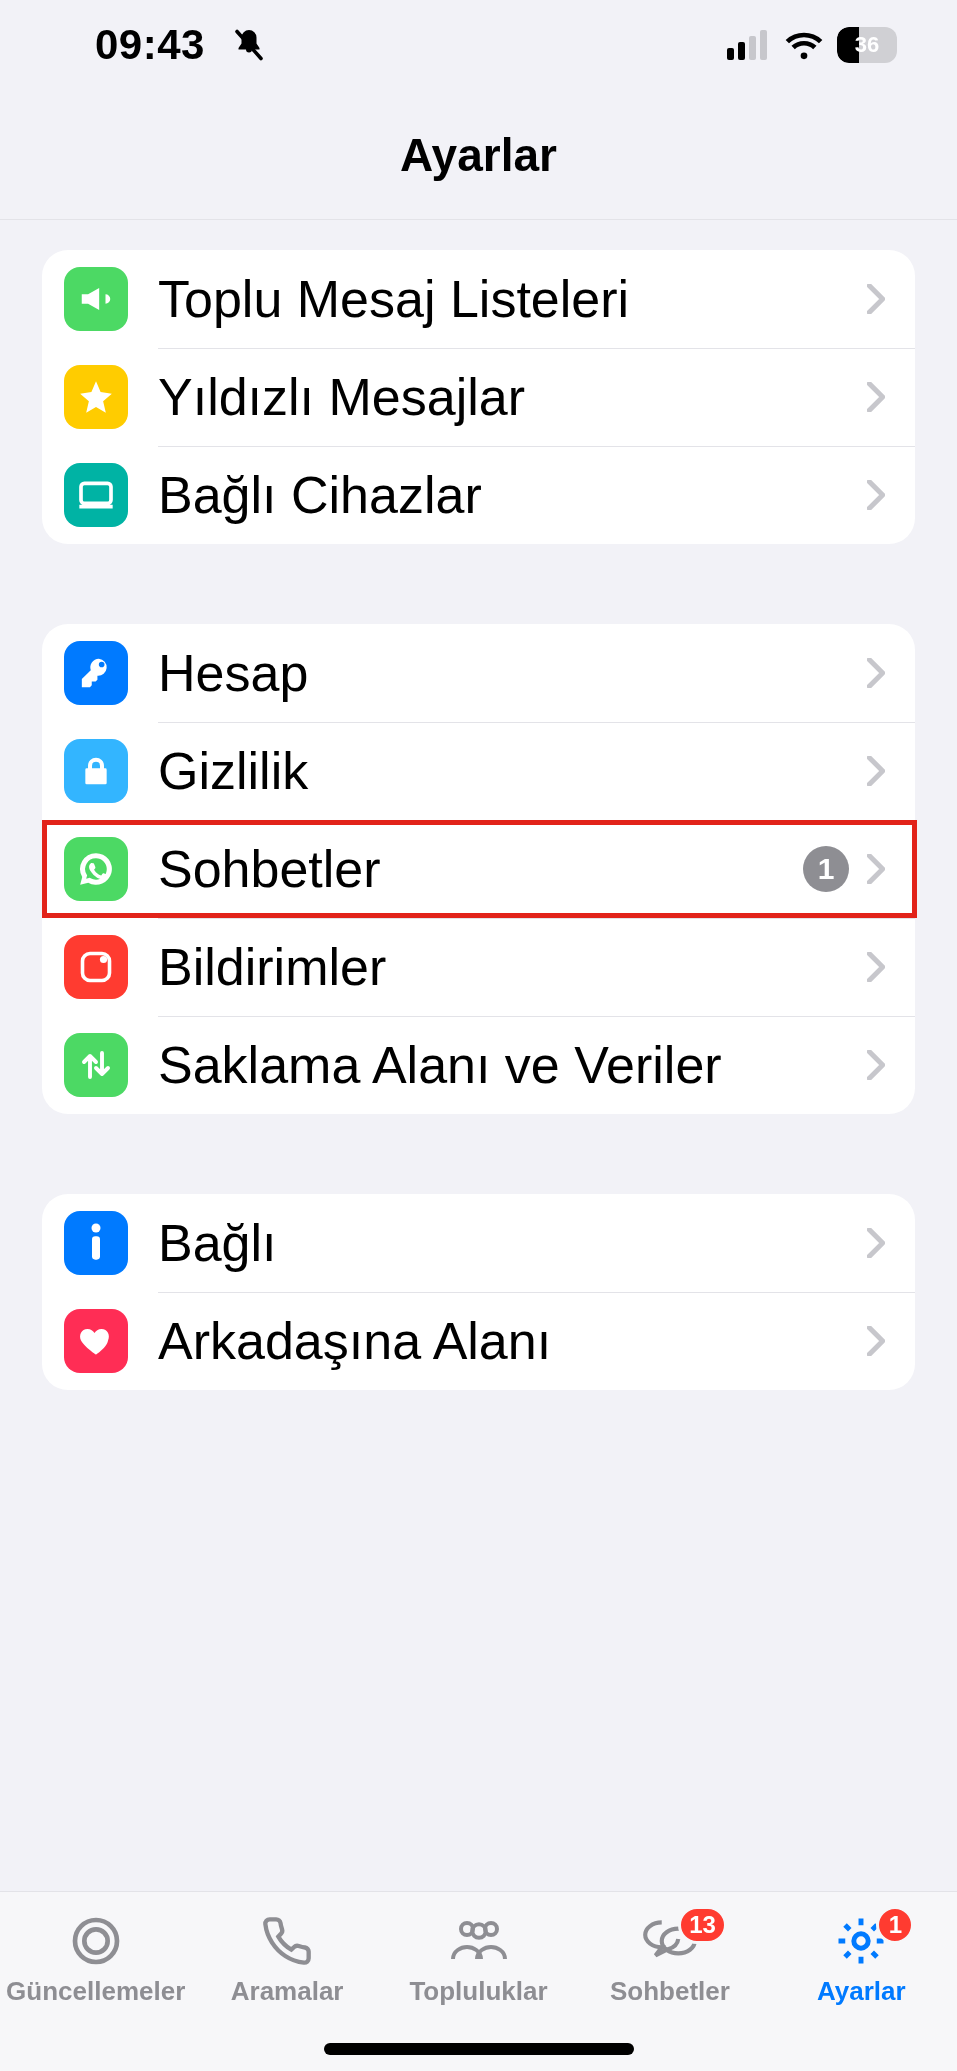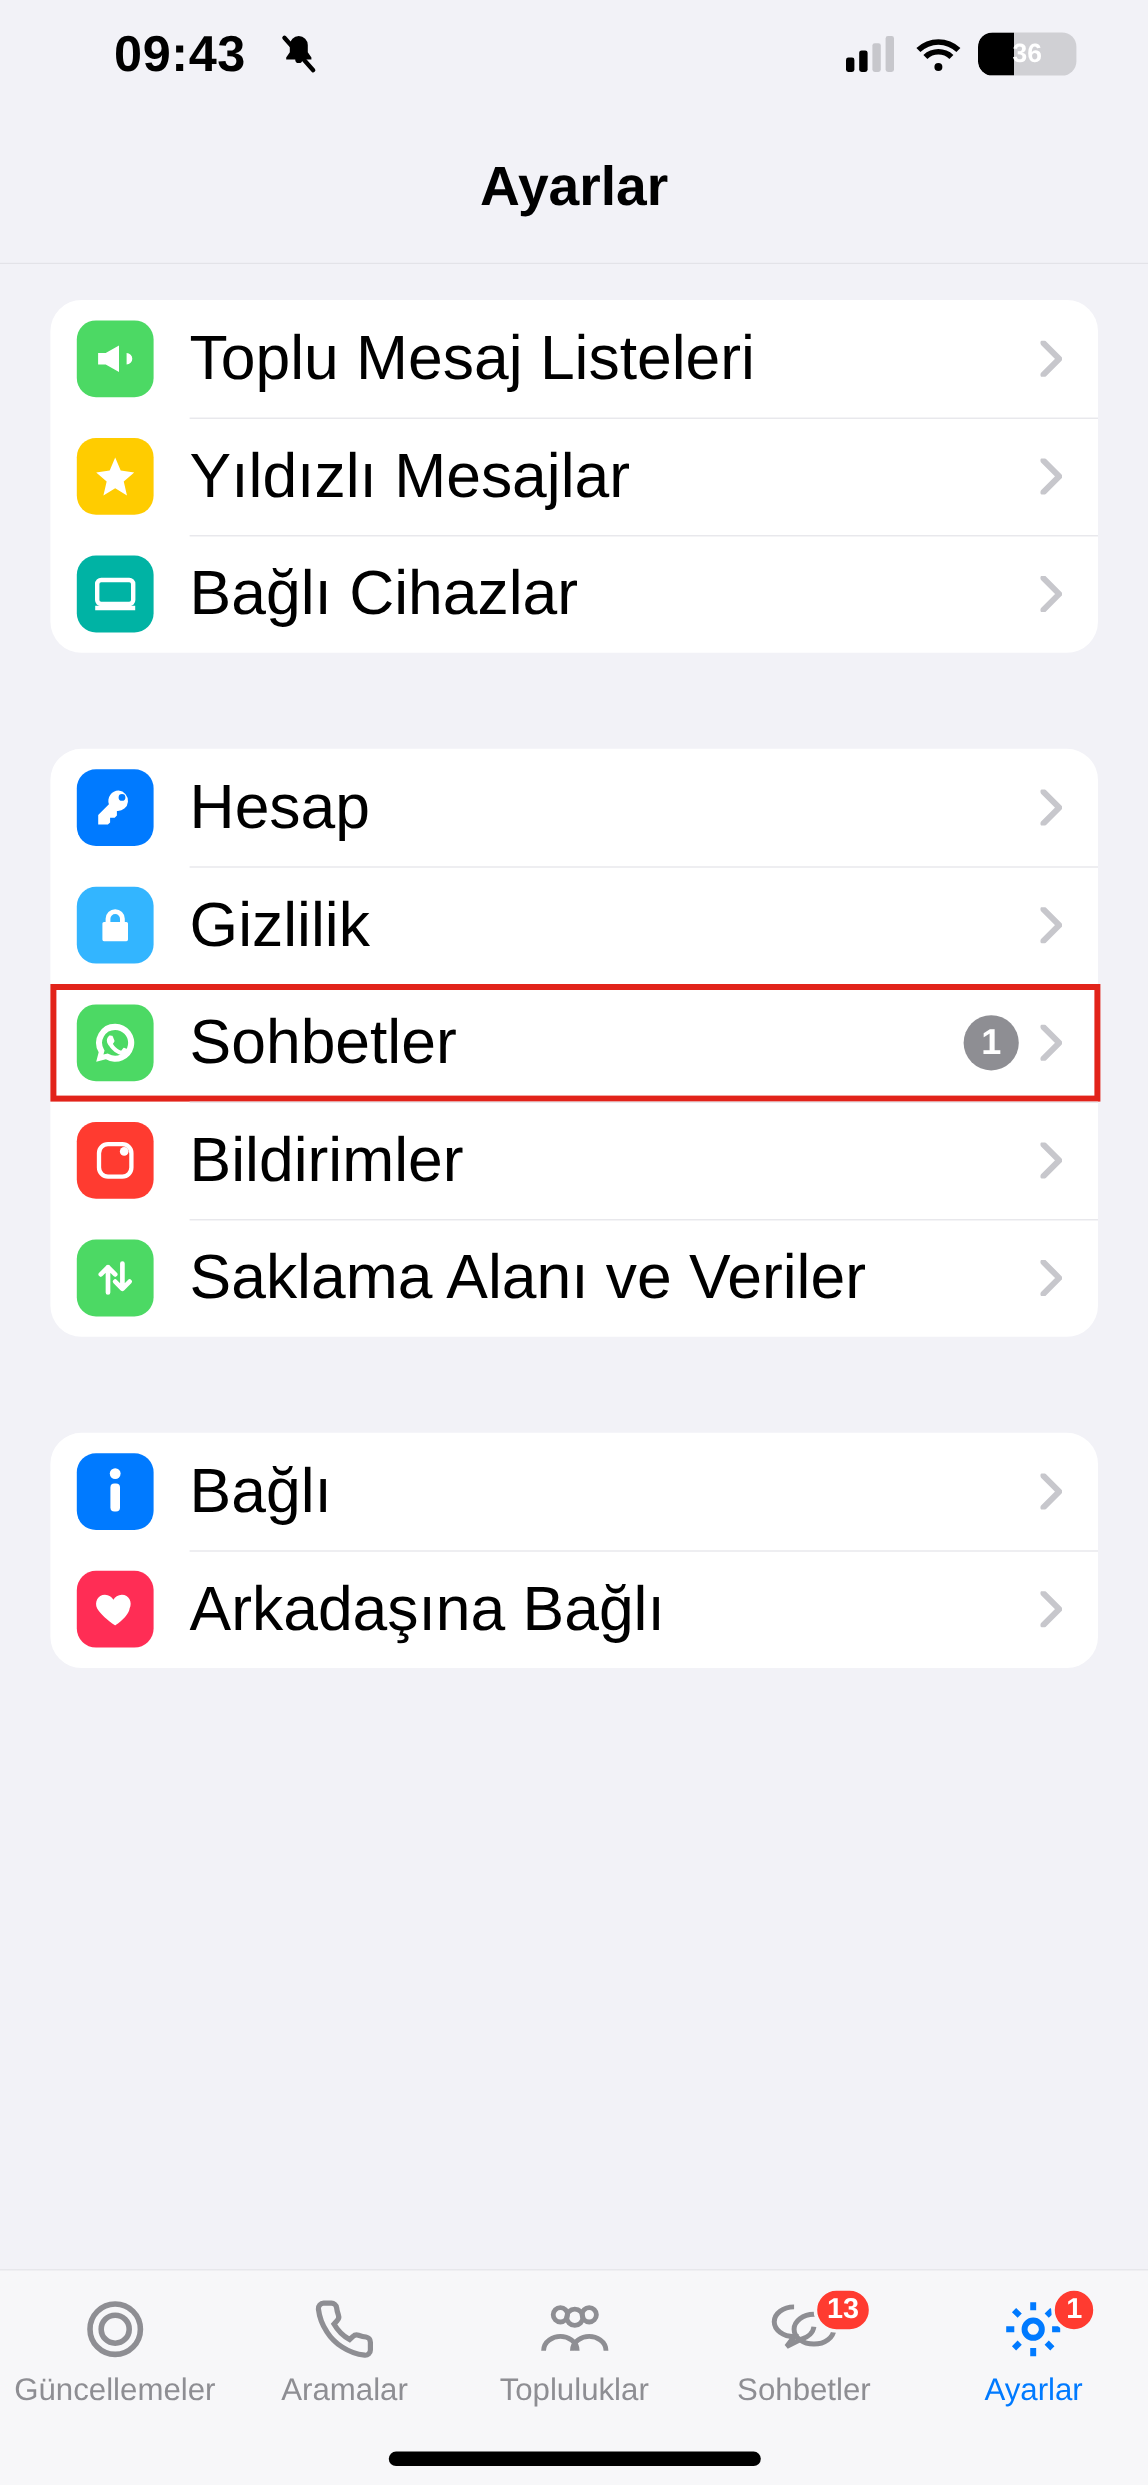--- a/index.html
+++ b/index.html
@@ -28,21 +28,21 @@
     display: flex;
     align-items: center;
     gap: 26px;
   }
   .status-icons {
     display: flex;
     align-items: center;
     gap: 12px;
   }
   .batt-pill {
-    width: 82px; height: 36px;
+    width: 60px; height: 36px;
     border-radius: 12px;
     background: #d0d0d4;
     position: relative;
     overflow: hidden;
   }
   .batt-pill .fill {
     position: absolute; left:0; top:0; bottom:0;
     width: 36%;
     background: #000;
     border-radius: 12px 0 0 12px;
@@ -155,21 +155,21 @@
     display: flex;
     flex-direction: column;
     align-items: center;
     gap: 6px;
     color: #8e8e93;
     position: relative;
     justify-content: center;
   }
   .tab.active { color: #007aff; }
   .tab .ticon { height: 58px; display:flex; align-items:center; justify-content:center; position:relative; }
-  .tab .tlabel { font-size: 26px; font-weight: 400; }
+  .tab .tlabel { font-size: 26px; font-weight: 700; }
   .tab .tbadge {
     position: absolute;
     top: -6px; right: -26px;
     min-width: 38px; height: 38px;
     border-radius: 19px;
     background: #ff3b30;
     color: #fff;
     font-size: 24px;
     font-weight: 700;
     display: flex; align-items: center; justify-content: center;
@@ -353,21 +353,21 @@
             <path d="M1 1l8 8-8 8" stroke="#c7c7cc" stroke-width="3" stroke-linecap="round" stroke-linejoin="round"></path>
           </svg>
       </div>
     </div>
     <div class="row">
       <div class="iconbox" style="background:#ff2d55">
         <svg width="36" height="36" viewBox="0 0 24 24" fill="#fff">
             <path d="M12 21s-7.5-4.9-10-9.4C.3 8.3 2.3 4 6.3 4c2.2 0 3.8 1.3 4.7 2.7C11.9 5.3 13.5 4 15.7 4c4 0 6 4.3 4.3 7.6C19.5 16.1 12 21 12 21z"></path>
           </svg>
       </div>
-      <div class="label">Arkadaşına Bağlı</div>
+      <div class="label">Arkadaşına Alanı</div>
       <div class="chevron">
         <svg width="18" height="30" viewBox="0 0 10 18" fill="none">
             <path d="M1 1l8 8-8 8" stroke="#c7c7cc" stroke-width="3" stroke-linecap="round" stroke-linejoin="round"></path>
           </svg>
       </div>
     </div>
   </div>
 
 </div>
 

